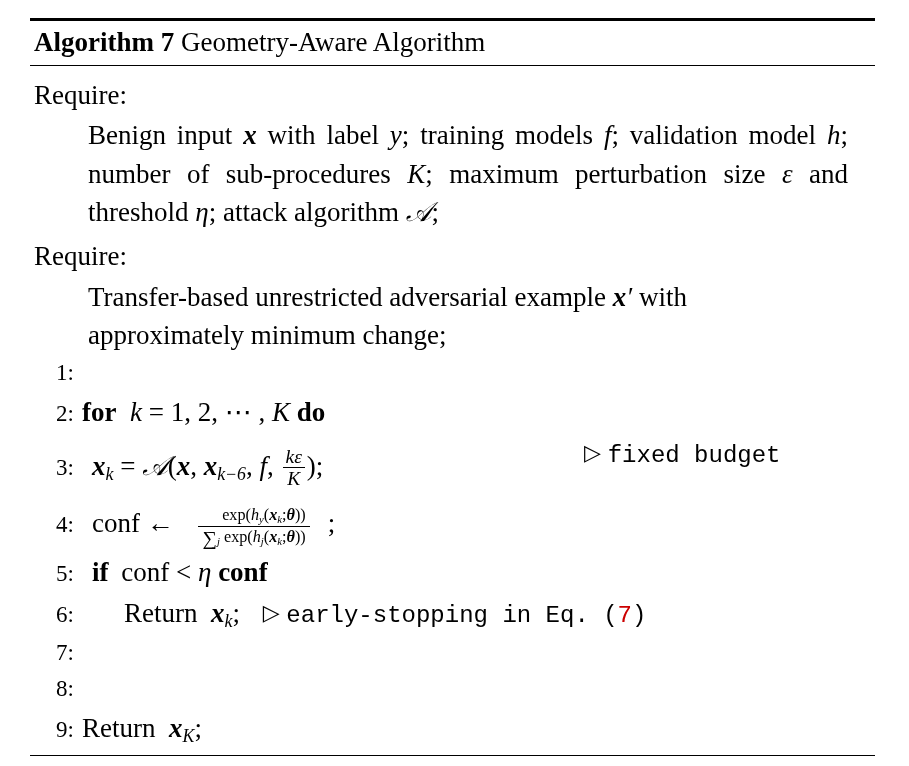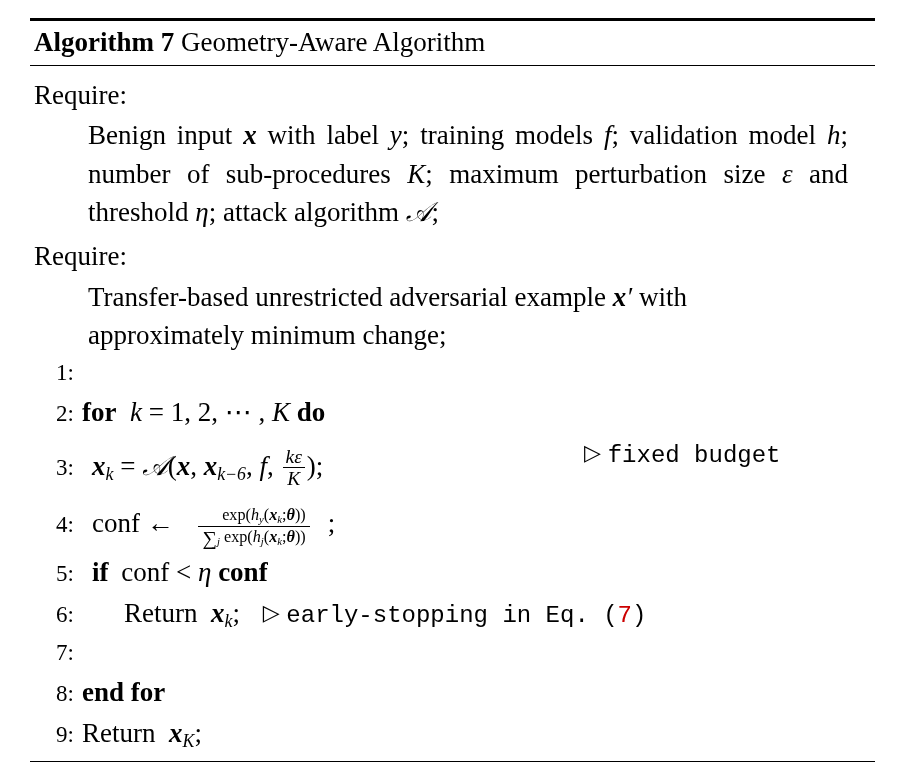--- a/index.html
+++ b/index.html
@@ -245,23 +245,20 @@
         </span>
       </div>
     </div>
 
     <div class="line">
       <div class="lineno">7:</div>
     </div>
 
     <div class="line">
       <div class="lineno">8:</div>
-      <div class="content">
-        <span class="kw">end for</span>
-      </div>
     </div>
 
     <div class="line">
       <div class="lineno">9:</div>
       <div class="content">
         <span>Return</span>
         <span class="bvec">&nbsp;x</span><sub class="s mathit">K</sub>;
       </div>
     </div>
 

